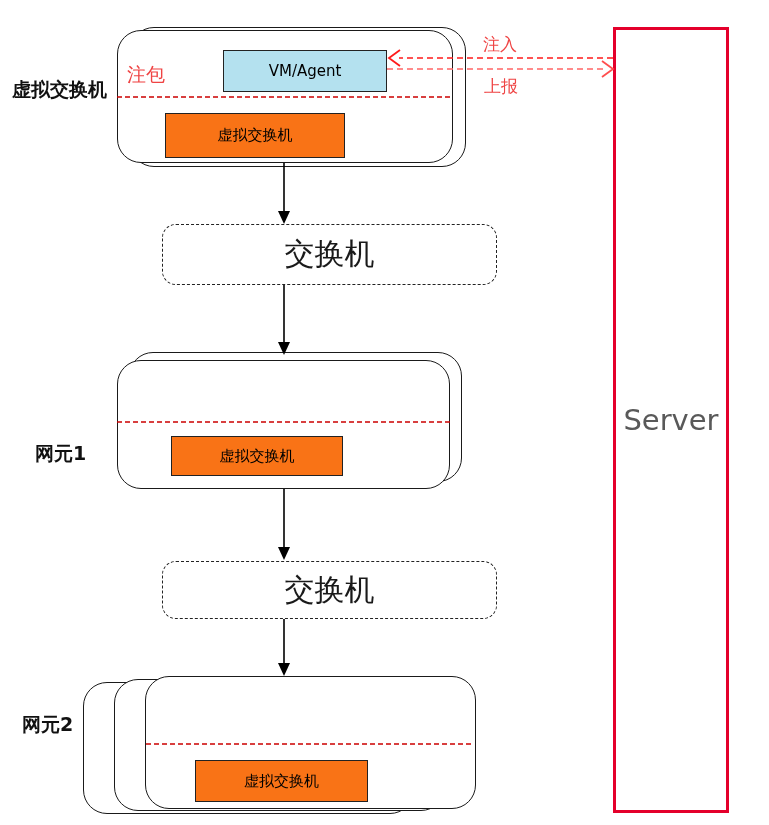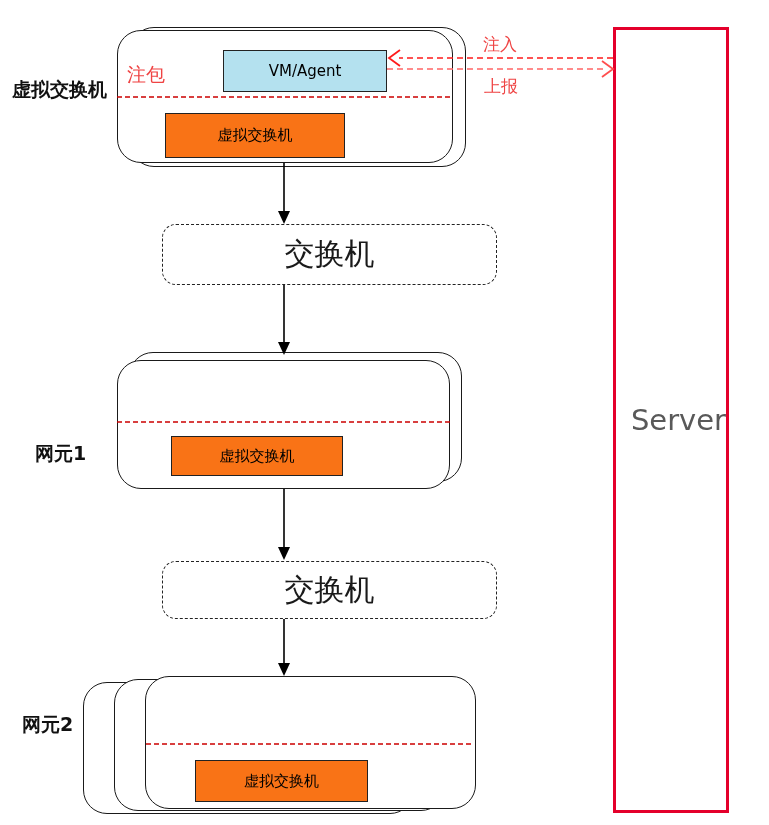--- a/index.html
+++ b/index.html
@@ -44,21 +44,21 @@
     position:absolute;
     font-size:18px;color:#ef4444;
     white-space:nowrap;
   }
   .server{
     position:absolute;
     box-sizing:border-box;
     left:613px;top:27px;width:116px;height:786px;
     background:#ffffff;
     border:3px solid #e4002b;
-    display:flex;align-items:center;justify-content:flex-end;
+    display:flex;align-items:center;justify-content:center;
   }
   .server span{font-size:29px;color:#595959;}
   svg.overlay{
     position:absolute;left:0;top:0;
     pointer-events:none;
     z-index:50;
   }
 </style>
 </head>
 <body>

